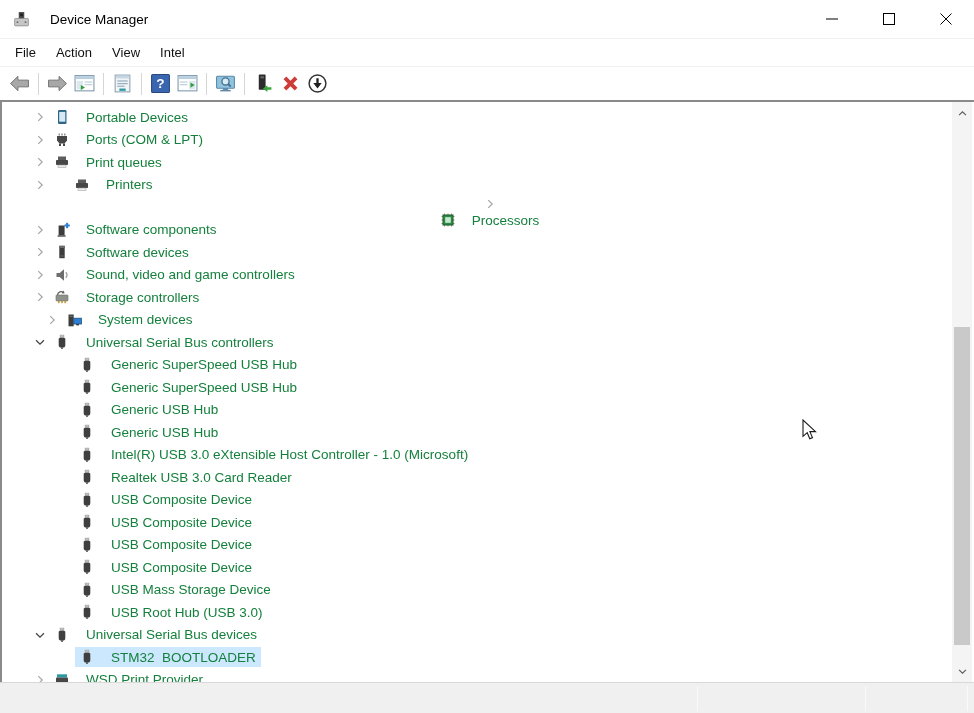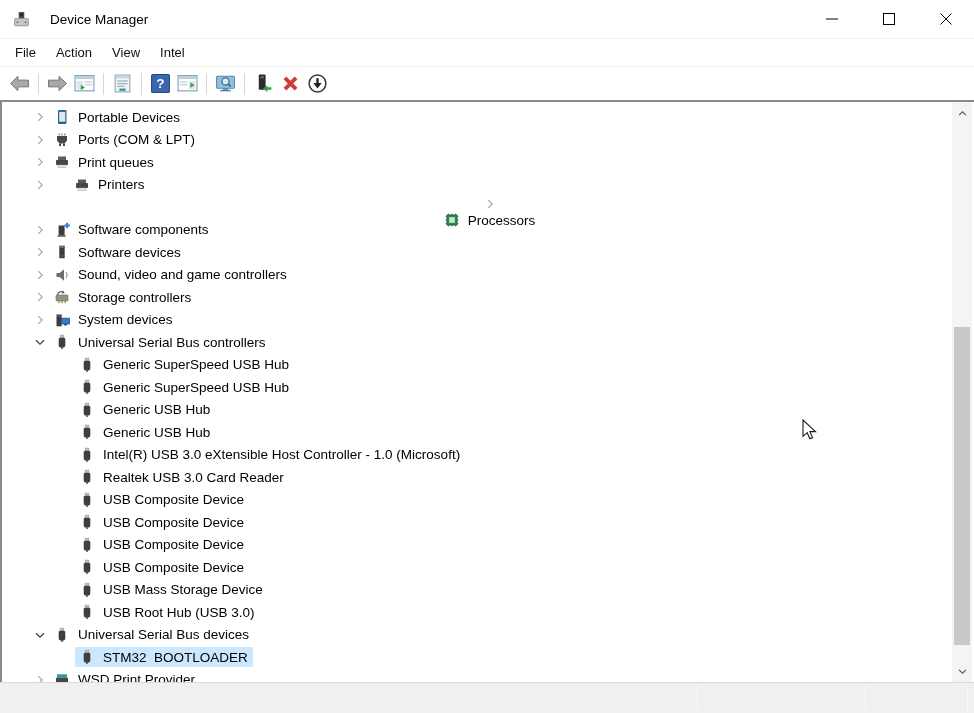--- a/index.html
+++ b/index.html
@@ -26,21 +26,21 @@
   .tb-sep { width:1px; height:22px; background:#d6d6d6; margin:0 5px; }
   
   #content { position:absolute; top:100px; left:0; right:0; bottom:31px; background:#fff; border-top:2px solid #8a8a8a; border-left:2px solid #8a8a8a; overflow:hidden; }
   #tree { position:absolute; top:4px; left:0; right:24px; }
   .tree-row { height:22.5px; display:flex; align-items:center; }
   .chev { width:20px; height:16px; display:flex; align-items:center; justify-content:center; flex:0 0 auto; }
   .chev svg { width:14px; height:14px; }
   .row-content { display:flex; align-items:center; height:20px; padding:0 5px 0 4px; border-radius:0; }
   .row-content.selected { background:#cce8ff; }
   .dev-ic { width:16px; height:16px; flex:0 0 auto; }
-  .row-label { font-size:13.5px; margin-left:8px; white-space:pre; color:#000000; }
+  .row-label { font-size:13.5px; margin-left:16px; white-space:pre; color:#15803d; }
   
   #vscroll { position:absolute; top:0; bottom:0; right:2px; width:20px; background:#f4f4f4; }
   .sb-btn { position:absolute; left:0; width:20px; height:18px; display:flex; align-items:center; justify-content:center; }
   .sb-btn.up { top:2px; } .sb-btn.down { bottom:2px; }
   .sb-btn svg { width:11px; height:11px; }
   #sb-thumb { position:absolute; left:2px; width:16px; top:225px; height:318px; background:#c9c9c9; }
   
   #statusbar { position:absolute; bottom:0; left:0; right:0; height:31px; background:#f0f0f0; border-top:1px solid #d9d9d9; }
   .sb-sep { position:absolute; top:3px; bottom:2px; width:1px; background:#dcdcdc; border-right:1px solid #fafafa; }
   .sb-sep.s1 { left:697px; } .sb-sep.s2 { left:865px; } .sb-sep.s3 { left:967px; }
@@ -398,21 +398,21 @@
             <use href="#chev-right"></use>
           </svg>
         </span>
         <span class="row-content">
           <svg class="dev-ic">
             <use href="#ic-storage-controller"></use>
           </svg>
           <span class="row-label">Storage controllers</span>
         </span>
       </div>
-      <div class="tree-row" style="padding-left: 28px;">
+      <div class="tree-row" style="padding-left: 40px;">
         <span class="chev">
           <svg>
             <use href="#chev-right"></use>
           </svg>
         </span>
         <span class="row-content">
           <svg class="dev-ic">
             <use href="#ic-system-device"></use>
           </svg>
           <span class="row-label">System devices</span>

